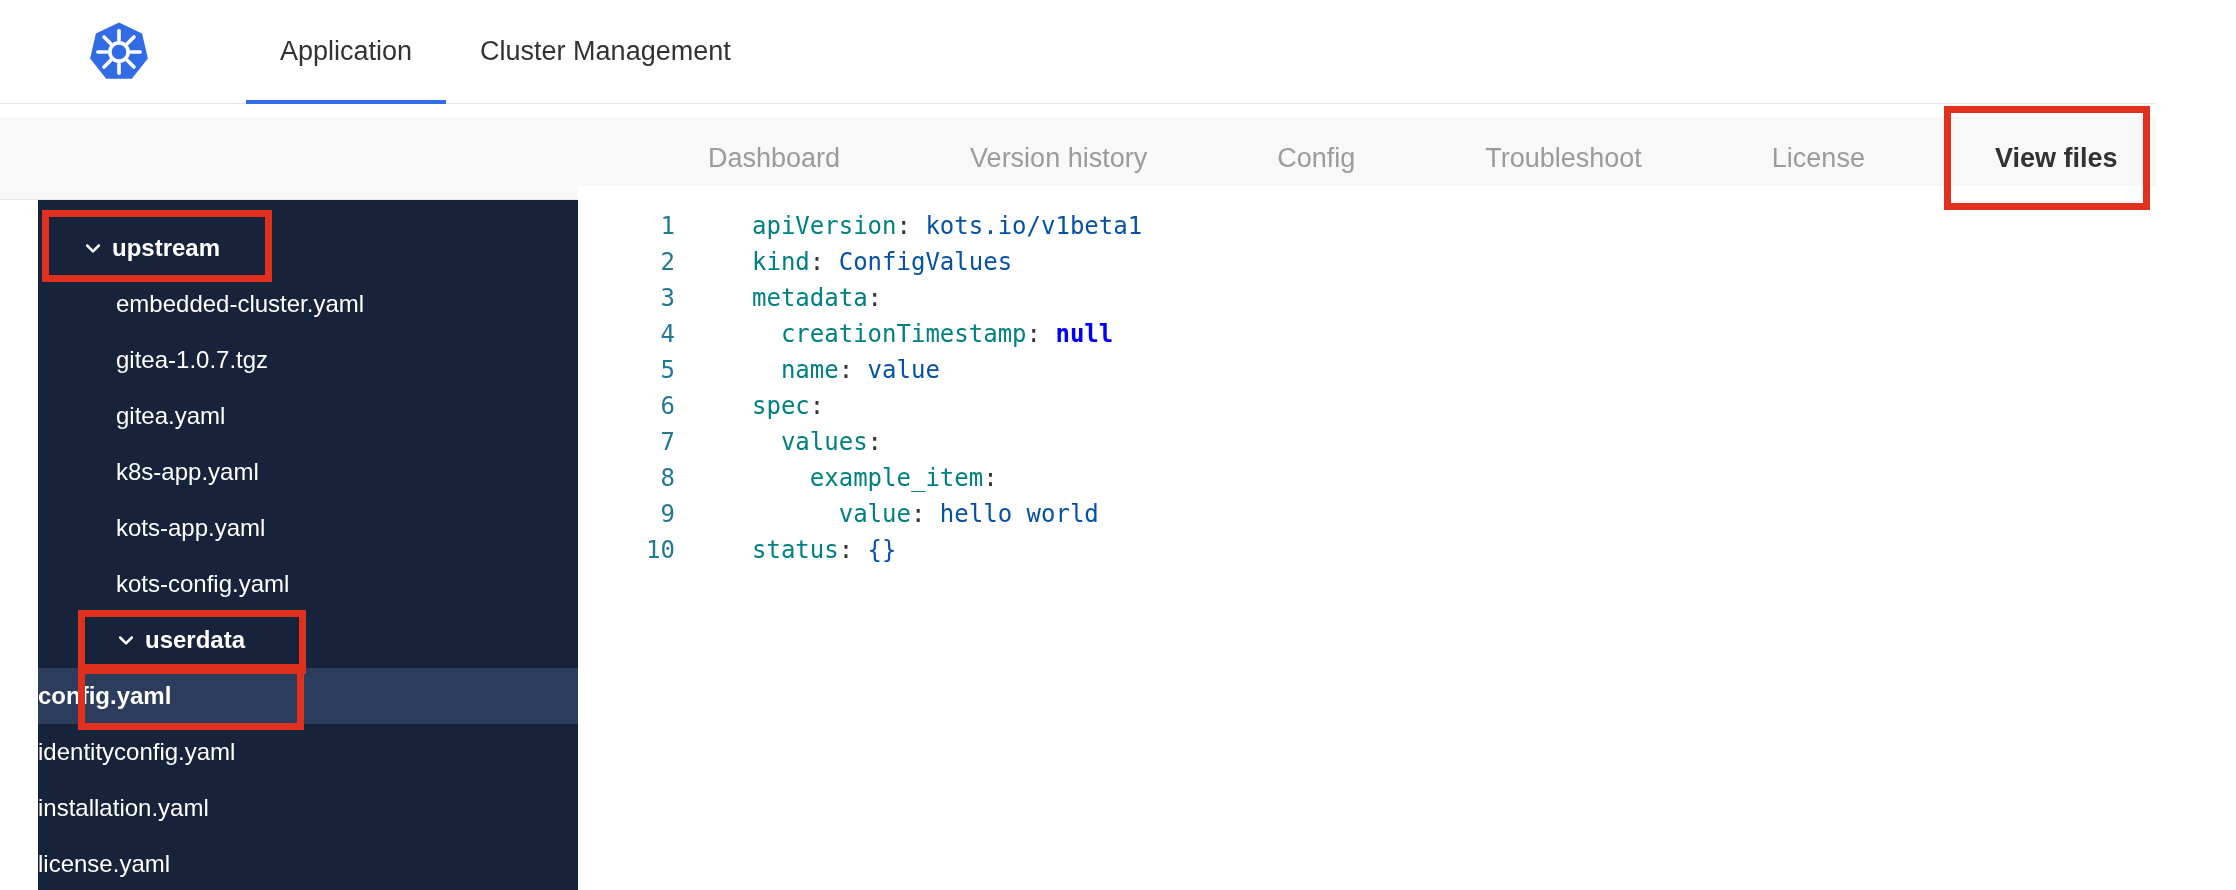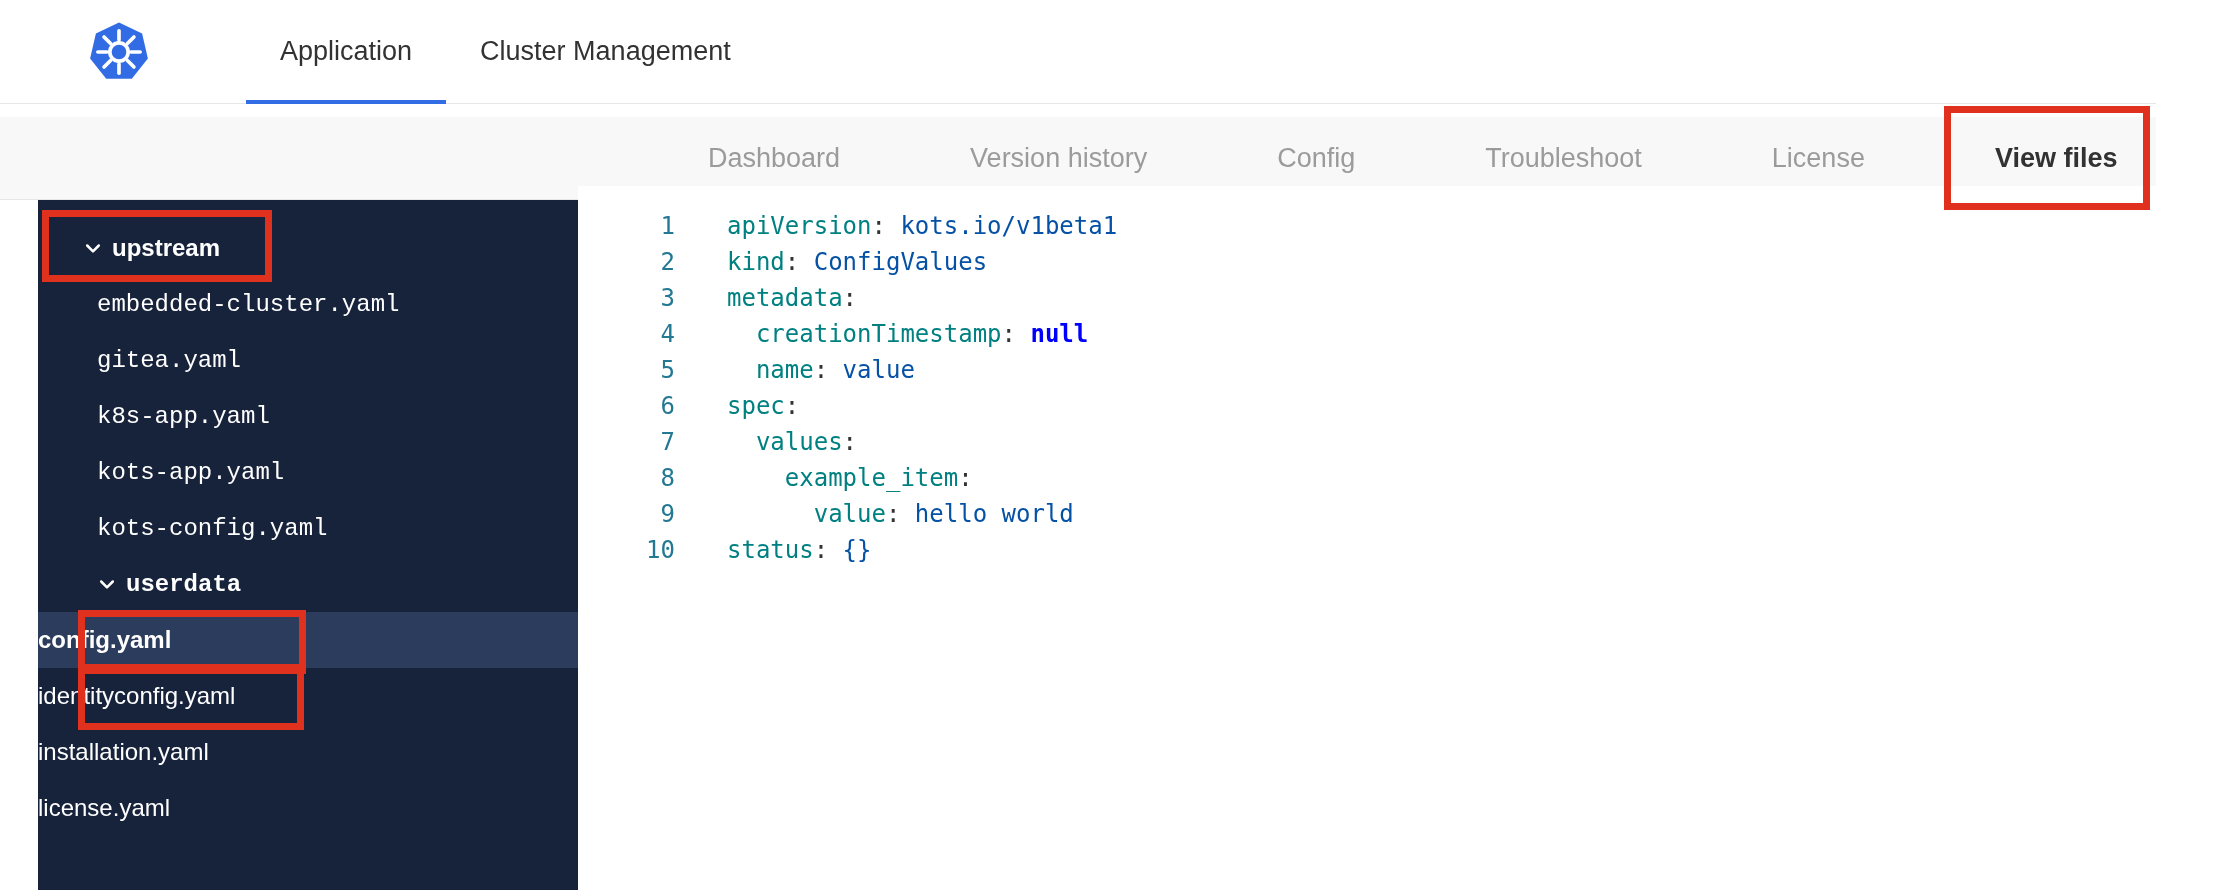--- a/index.html
+++ b/index.html
@@ -51,36 +51,36 @@
     position: absolute; left: 38px; top: 200px; width: 540px; bottom: 0;
     background: var(--sidebar-bg, #17223b);
     padding-top: 20px; overflow: hidden;
   }
   .tree-row {
     display: flex; align-items: center; height: 56px;
     font-size: 24px; color: #ffffff; cursor: pointer;
   }
   .tree-label { white-space: nowrap; }
   .depth-0 { padding-left: 45px; }
-  .depth-1 { padding-left: 59px; font-family: Liberation Mono, monospace; }
+  .depth-1 { padding-left: 78px; }
   .depth-2 { }
   .folder { font-weight: 700; }
   .selected { background: var(--sidebar-selected, #2c3c5c); font-weight: 700; }
   .chevron { display: flex; align-items: center; margin-right: 7px; width: 22px; flex: none; }
 
   
   .editor {
     position: absolute; left: 578px; top: 186px; right: 0; bottom: 0;
     background: #fff; padding-top: 22px;
     font-family: "DejaVu Sans Mono", monospace;
     font-size: 24px; line-height: 36px;
   }
   .code-line { display: flex; height: 36px; }
   .gutter { flex: none; width: 97px; text-align: right; color: var(--line-number, #237893); }
-  .code-text { margin-left: 52px; white-space: pre; }
+  .code-text { margin-left: 77px; white-space: pre; }
   .tok-key { color: var(--token-key, #008080); }
   .tok-value { color: var(--token-value, #0451a5); }
   .tok-keyword { color: var(--token-keyword, #0000ff); font-weight: 700; }
   .tok-plain { color: #333333; }
 
   
   .anno {
     position: absolute; border: 7px solid var(--annotation-red, #e0301e);
     pointer-events: none; box-sizing: border-box;
   }
@@ -128,20 +128,23 @@
           <svg width="20" height="20" viewBox="0 0 24 24" fill="none">
             <path d="M5 9l7 7 7-7" stroke="currentColor" stroke-width="3" stroke-linecap="round" stroke-linejoin="round"></path>
           </svg>
         </span>
         <span class="tree-label">upstream</span>
       </div>
       <div class="tree-row depth-1">
         <span class="tree-label">embedded-cluster.yaml</span>
       </div>
       <div class="tree-row depth-1">
+        <span class="tree-label">gitea-1.0.7.tgz</span>
+      </div>
+      <div class="tree-row depth-1">
         <span class="tree-label">gitea.yaml</span>
       </div>
       <div class="tree-row depth-1">
         <span class="tree-label">k8s-app.yaml</span>
       </div>
       <div class="tree-row depth-1">
         <span class="tree-label">kots-app.yaml</span>
       </div>
       <div class="tree-row depth-1">
         <span class="tree-label">kots-config.yaml</span>

